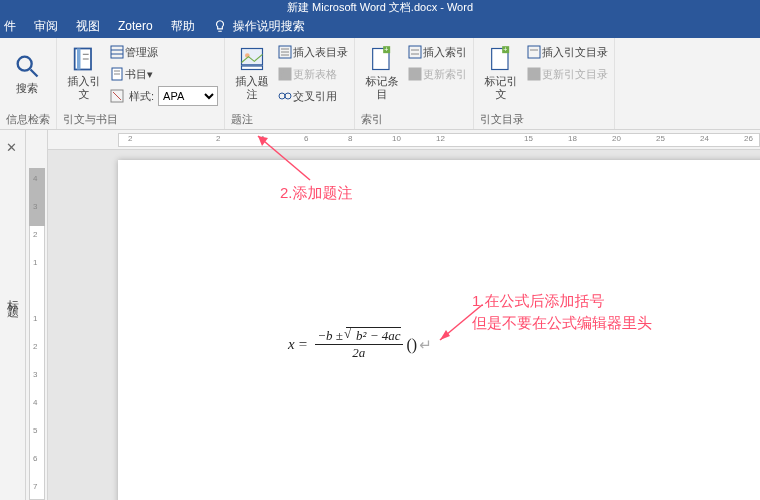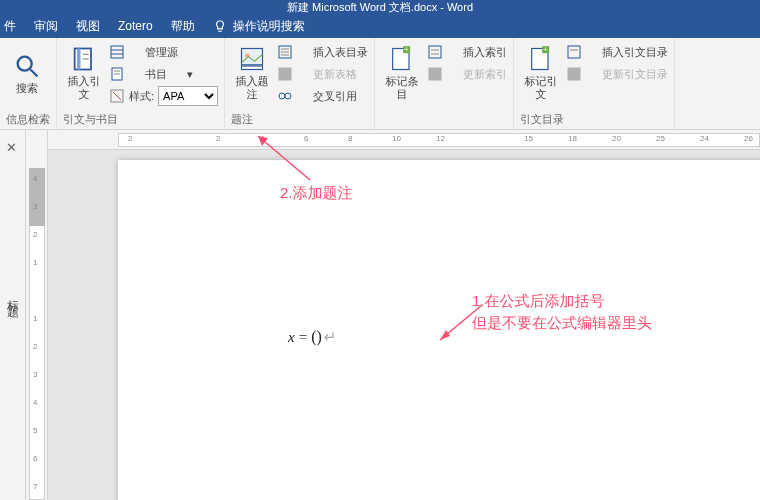--- a/index.html
+++ b/index.html
@@ -15,21 +15,21 @@
   .ribbon { height: 92px; background: #f3f3f3; border-bottom: 1px solid #d4d4d4; display: flex; }
   .rgroup { border-right: 1px solid #e1e1e1; display: flex; flex-direction: column; padding: 2px 6px 0 6px; }
   .rgroup-body { flex: 1; display: flex; align-items: flex-start; gap: 4px; }
   .rgroup-label { text-align: left; font-size: 11px; color: #666; padding: 2px 0; }
   
   .bigbtn { display: flex; flex-direction: column; align-items: center; justify-content: center; width: 42px; height: 66px; cursor: pointer; }
   .bigbtn .icn { width: 28px; height: 28px; margin-bottom: 2px; }
   .bigbtn .lbl { font-size: 11px; text-align: center; line-height: 13px; color: #444; }
   
   .stack { display: flex; flex-direction: column; gap: 2px; padding-top: 2px; }
-  .srow { display: flex; align-items: center; gap: 20px; height: 20px; font-size: 11px; color: #444; cursor: pointer; white-space: nowrap; }
+  .srow { display: flex; align-items: center; gap: 0; height: 20px; font-size: 11px; color: #444; cursor: pointer; white-space: nowrap; }
   .srow .sicn { width: 16px; height: 16px; flex-shrink: 0; }
   .srow.disabled { color: #b0b0b0; }
   .srow.disabled svg * { stroke: #b0b0b0; fill: #b0b0b0; }
   
   .style-select { display: flex; align-items: center; gap: 4px; }
   .style-select select { font-size: 11px; height: 20px; width: 60px; border: 1px solid #ababab; background: #fff; }
   
   .workspace { position: absolute; top: 130px; left: 0; right: 0; bottom: 0; background: #e6e6e6; display: flex; }
   
   .navpane { width: 26px; background: #f3f3f3; border-right: 1px solid #d4d4d4; position: relative; }
@@ -198,20 +198,21 @@
           <span>插入索引</span>
         </div>
         <div class="srow disabled">
           <svg class="sicn" viewBox="0 0 16 16">
               <rect x="2" y="2" width="12" height="12" fill="none" stroke="#b0b0b0"></rect>
             </svg>
           <span>更新索引</span>
         </div>
       </div>
     </div>
+    <div class="rgroup-label">索引</div>
   </div>
 
   <div class="rgroup">
     <div class="rgroup-body">
       <div class="bigbtn">
         <svg class="icn" viewBox="0 0 24 24">
             <rect x="4" y="3" width="14" height="18" fill="#fff" stroke="#2b579a"></rect>
             <rect x="13" y="1" width="6" height="6" fill="#70ad47"></rect>
             <text x="14" y="6" font-size="6" fill="#fff">+</text>
           </svg>
@@ -278,20 +279,26 @@
         <span class="htk" style="left: 564px;">20</span>
         <span class="htk" style="left: 608px;">25</span>
         <span class="htk" style="left: 652px;">24</span>
         <span class="htk" style="left: 696px;">26</span>
       </div>
 
     <div class="page">
       <div class="equation">
         <span>x</span>
         <span style="margin:0 4px;font-style:normal">=</span>
+        <span class="frac">
+          <span class="num">
+            <span>−b ± </span><span class="sqrt">b² − 4ac</span>
+          </span>
+          <span class="den">2a</span>
+        </span>
         <span class="paren">()</span>
         <span class="cursor-mark">↵</span>
       </div>
 
       <svg class="arrow2" width="60" height="50" viewBox="0 0 60 50">
         <line x1="50" y1="5" x2="8" y2="40" stroke="#ff4d6d" stroke-width="1.5"></line>
         <polygon points="8,40 14,30 18,36" fill="#ff4d6d"></polygon>
       </svg>
       <div class="anno2">
         <div>1.在公式后添加括号</div>

